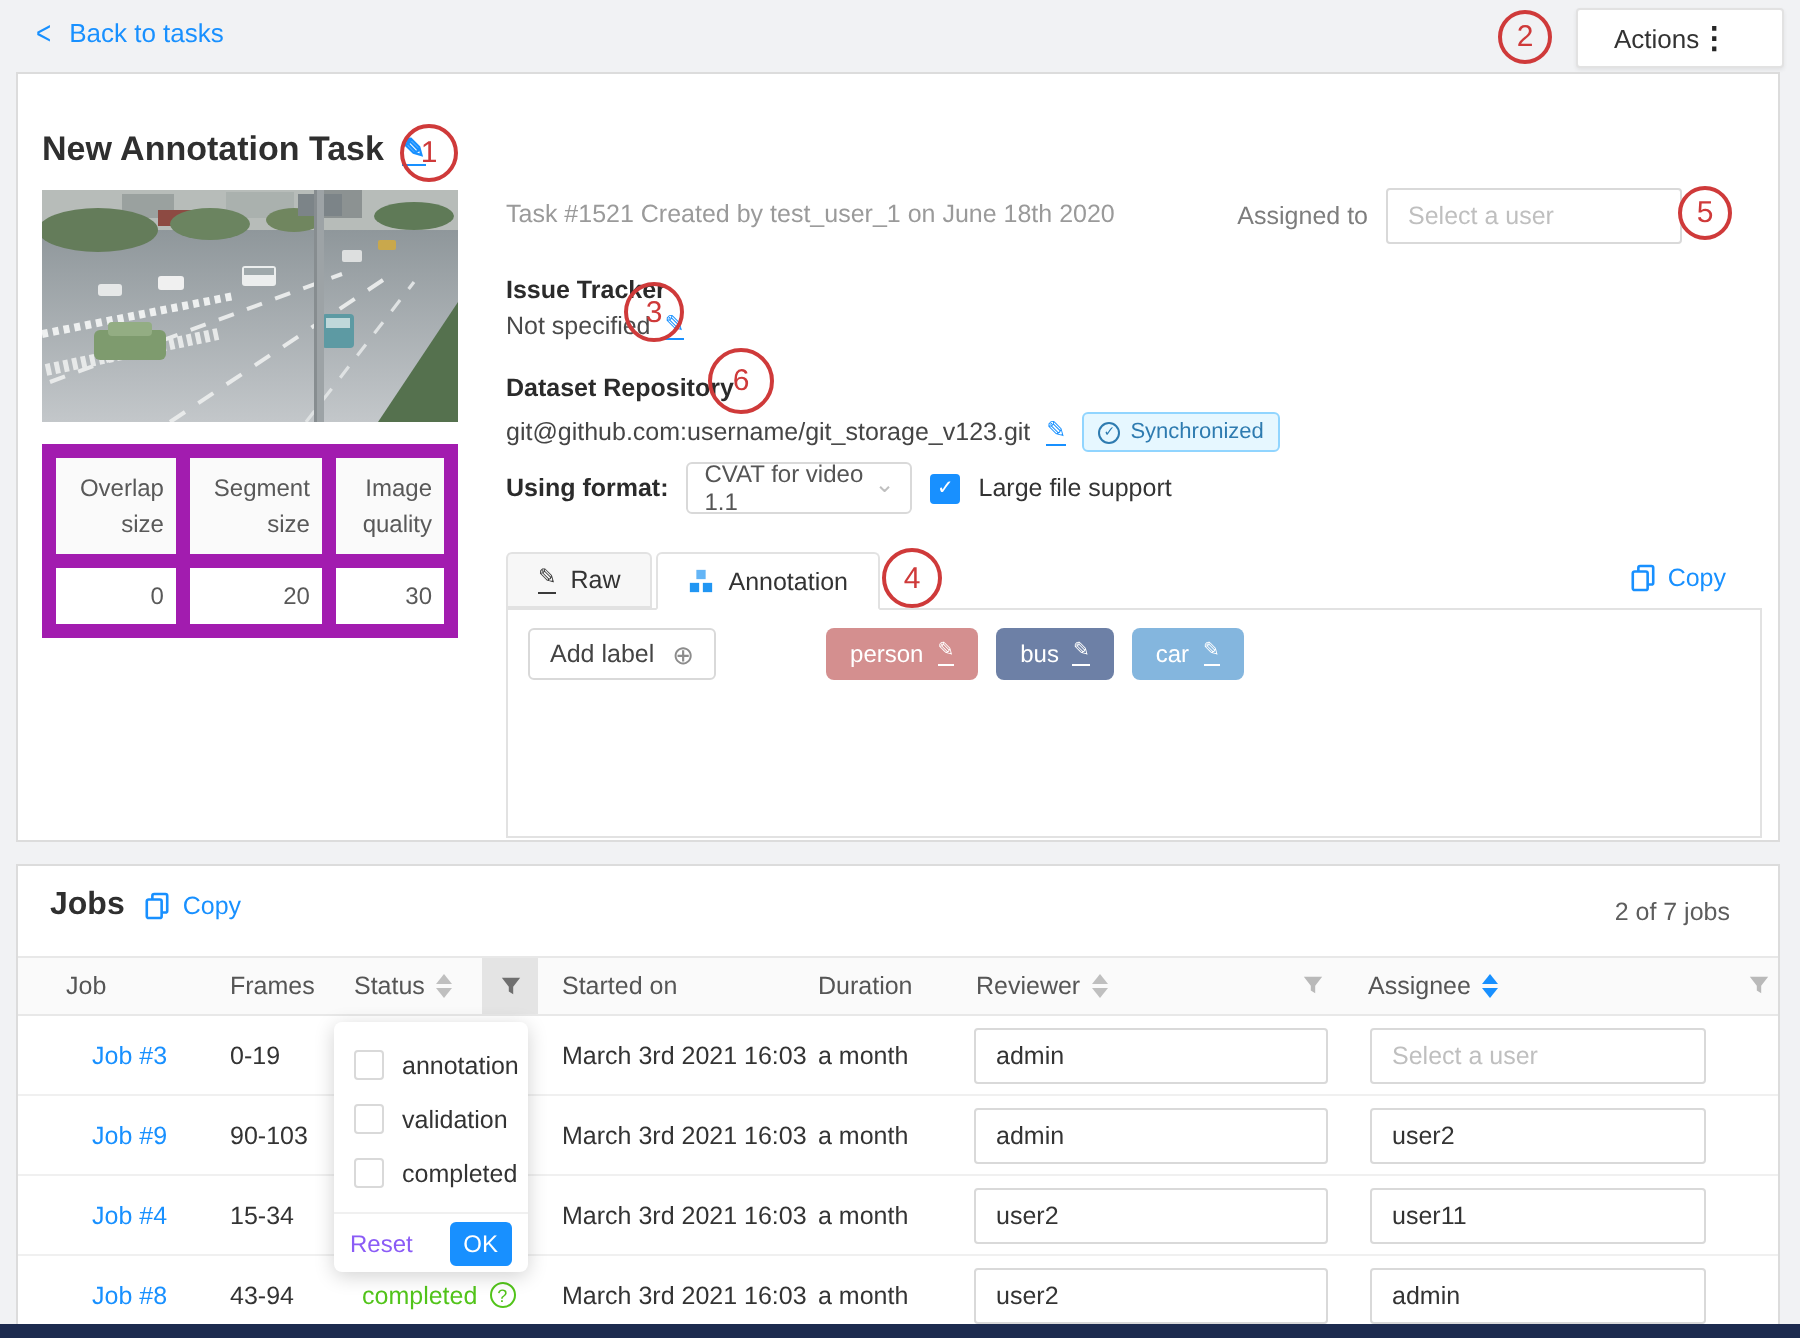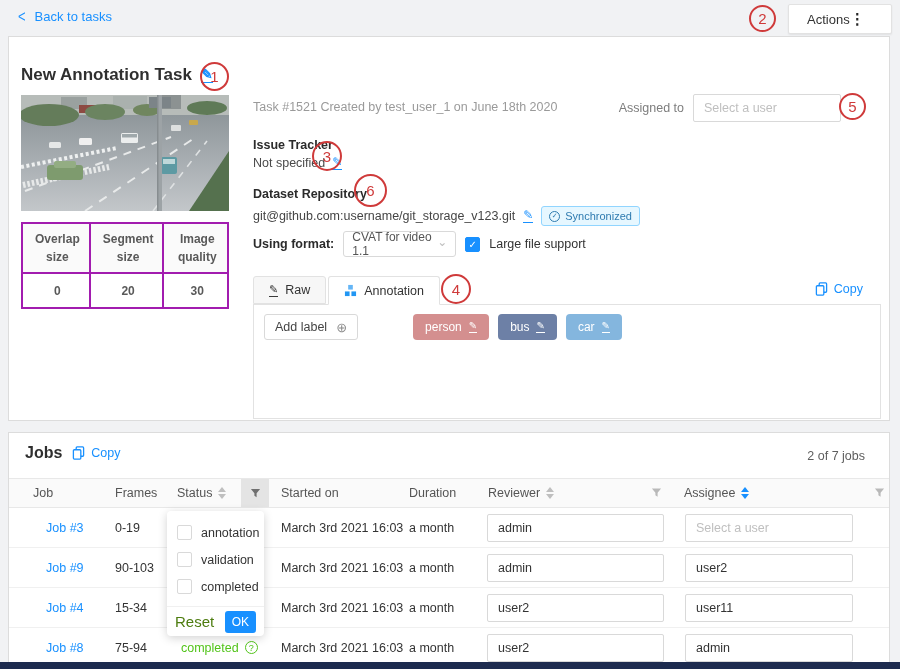--- a/index.html
+++ b/index.html
@@ -39,21 +39,21 @@
   .edit-ic { display:inline-block; color:#1890ff; font-size:12px; line-height:1;
              border-bottom:1.5px solid currentColor; padding-bottom:1px; cursor:pointer; font-style:normal; }
   .edit-ic.big { font-size:14px; }
   .edit-ic.white { color:#fff; border-bottom-color:#fff; font-size:10px; }
   .edit-ic.dark { color:#3a3a3a; border-bottom-color:#3a3a3a; font-size:11px; }
 
   .thumb { position:absolute; left:12px; top:58px; width:208px; height:116px; overflow:hidden; }
 
   .params-table { position:absolute; left:12px; top:185px; width:208px; border-collapse:collapse;
                   font-size:12px; color:#595959; }
-  .params-table th, .params-table td { border:2px solid #a21caf; text-align:center; font-weight:700;
+  .params-table th, .params-table td { border:7px solid #a21caf; text-align:right; font-weight:400;
                   padding:6px 6px 6px 9px; }
   .params-table th { background:#fafafa; line-height:1.5; }
   .params-table td { height:35px; }
 
   .task-meta { position:absolute; left:244px; top:63px; font-size:12.5px; color:#9a9a9a; }
 
   .assigned-row { position:absolute; right:48px; top:57px; display:flex; align-items:center; gap:9px; }
   .assigned-label { font-size:12.5px; color:#7d7d7d; }
   .user-input { height:28px; border:1px solid #d9d9d9; border-radius:2px; padding:0 10px;
                 font-size:12.5px; color:#333; font-family:"Liberation Sans",sans-serif; outline:none; }
@@ -139,21 +139,21 @@
   .cell-reviewer .user-input { width:168px; margin-left:9px; }
 
   
   .filter-pop { position:absolute; left:167px; top:511px; width:97px; background:#fff;
                 border-radius:4px; box-shadow:0 2px 10px rgba(0,0,0,.18); z-index:25;
                 font-size:12.5px; color:#333; }
   .filter-options { padding:8px 10px 6px; }
   .filter-opt { display:flex; align-items:center; gap:9px; height:27px; cursor:pointer; }
   .filter-footer { border-top:1px solid #f0f0f0; height:30px; display:flex; align-items:center;
                    justify-content:space-between; padding:0 8px; }
-  .reset-btn { color:#4d7c0f; cursor:default; font-size:15px; background:none; border:none; }
+  .reset-btn { color:#8b5cf6; cursor:default; font-size:12px; background:none; border:none; }
   .ok-btn { background:#1890ff; color:#fff; border:none; border-radius:3px; font-size:12px;
             height:22px; padding:0 7px; display:flex; align-items:center; cursor:pointer; }
 
   .bottom-bar { position:absolute; left:0; right:0; bottom:0; height:7px; background:#1d2b4f; z-index:50; }
 
   svg { display:block; }
 </style>
 </head>
 <body>
 
@@ -415,21 +415,21 @@
         <span class="cell-assignee">
           <input class="user-input" type="text" value="user2" style="">
         </span>
         <span class="cell-reviewer">
           <input class="user-input" type="text" value="user11" style="">
         </span>
       </div>
 
       <div class="jgrid jrow">
         <a class="job-link">Job #8</a>
-        <span>75-94</span>
+        <span>43-94</span>
         <span class="cell-status">
           <span>completed</span>
           <span class="circle-ic q-ic">
               <span>?</span>
             </span>
         </span>
         <span class="cell-started">March 3rd 2021 16:03</span>
         <span>a month</span>
         <span class="cell-assignee">
           <input class="user-input" type="text" value="user2" style="">

